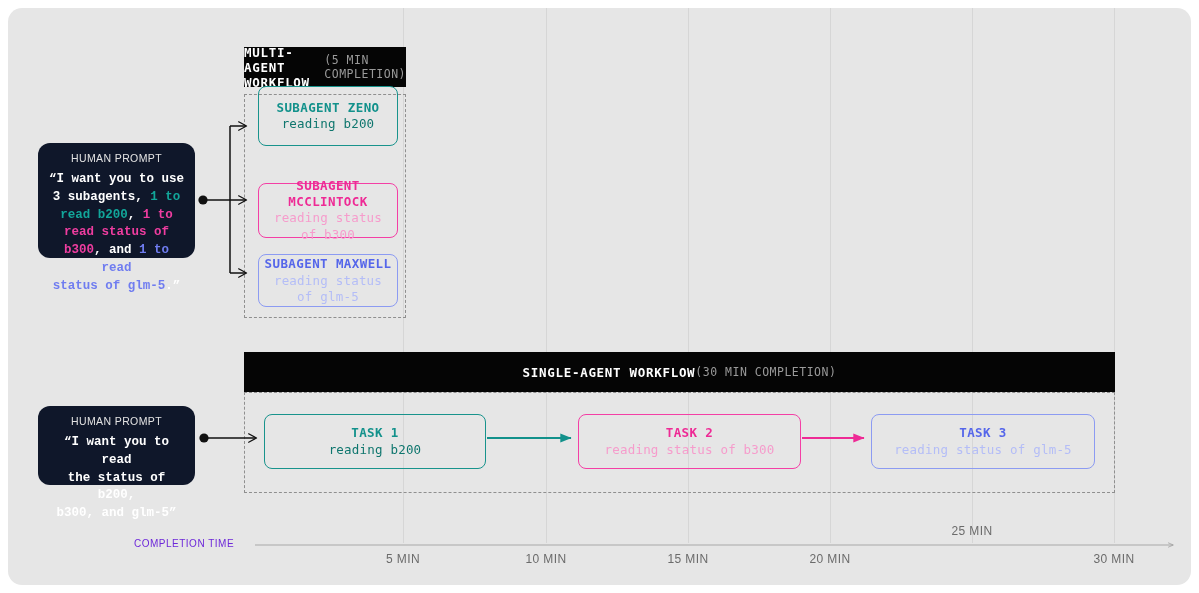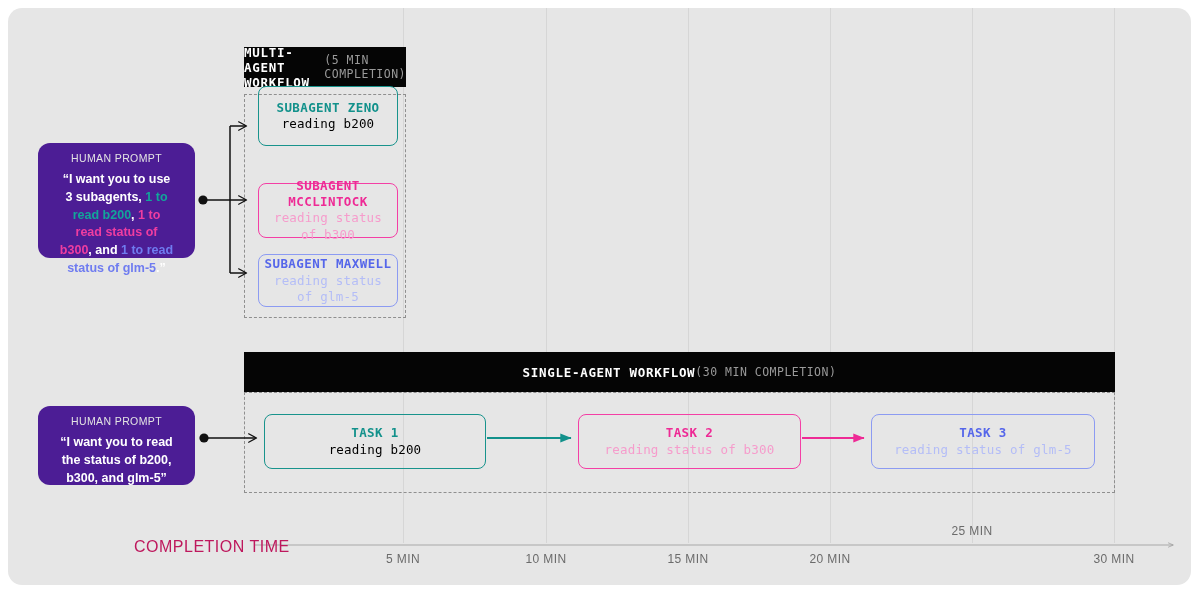--- a/index.html
+++ b/index.html
@@ -23,35 +23,35 @@
   .gridline {
     position: absolute;
     top: 0; bottom: 42px;
     width: 1px;
     background: #d6d6d6;
   }
 
   
   .prompt-card {
     position: absolute;
-    background: #4c1d95;
+    background: #0f172a;
     border-radius: 12px;
     color: #ffffff;
     text-align: center;
     padding: 9px 8px 11px 8px;
   }
   .prompt-title {
     font-family: "Liberation Sans", sans-serif;
     font-size: 10.5px;
     letter-spacing: 0.4px;
     color: #e3e3e3;
     margin-bottom: 7px;
   }
   .prompt-body {
-    font-family: Liberation Sans, sans-serif;
+    font-family: Liberation Mono, monospace;
     font-size: 12.5px;
     line-height: 1.42;
     color: #ffffff;
     font-weight: 700;
   }
   .prompt-body .seg-teal { color: #12a69a; }
   .prompt-body .seg-pink { color: #ef3da0; }
   .prompt-body .seg-blue { color: #6f7cf0; }
 
   
@@ -108,39 +108,39 @@
   .node-sub {
     font-family: "DejaVu Sans Mono", monospace;
     font-size: 12.5px;
     letter-spacing: 0.2px;
     line-height: 1.3;
     margin-top: 1px;
   }
 
   .c-teal { border-color: #18938c; }
   .c-teal .node-title { color: #12918b; }
-  .c-teal .node-sub { color: #000000; }
+  .c-teal .node-sub { color: #0f766e; }
 
   .c-pink { border-color: #f43fa5; }
   .c-pink .node-title { color: #ee2a95; }
   .c-pink .node-sub { color: #f69ccc; }
 
   .c-blue { border-color: #8c9bf2; justify-content: center; }
   .c-blue .node-title { color: #5566ea; }
   .c-blue .node-sub { color: #b4bdf7; }
 
   
   #overlay { position: absolute; left: 0; top: 0; }
 
   
   .axis-label {
     position: absolute;
     font-family: "Liberation Sans", sans-serif;
-    font-size: 16px;
-    color: #be185d;
+    font-size: 10px;
+    color: #6d28d9;
     letter-spacing: 0.5px;
     white-space: nowrap;
   }
   .tick-label {
     position: absolute;
     font-family: "Liberation Sans", sans-serif;
     font-size: 12px;
     color: #6b6b6b;
     letter-spacing: 0.4px;
     transform: translateX(-50%);

